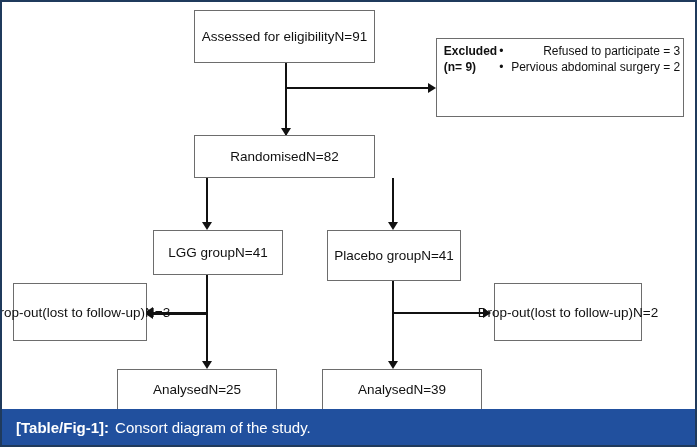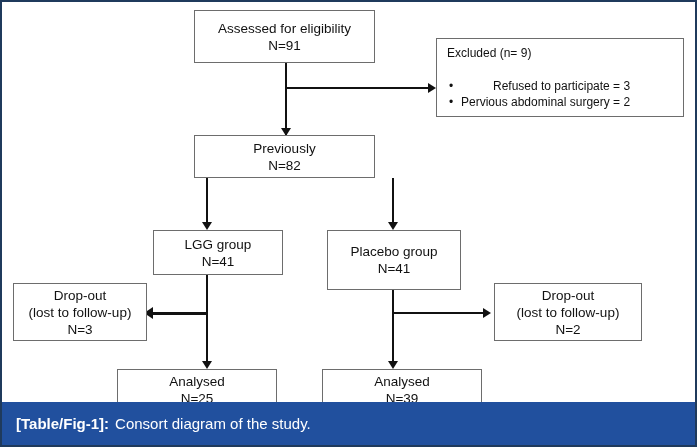--- a/index.html
+++ b/index.html
@@ -29,47 +29,46 @@
   .node {
     position: absolute;
     box-sizing: border-box;
     border: 1.5px solid #6d6d6d;
     background: #ffffff;
     color: #111111;
     font-size: 13.5px;
     line-height: 17px;
     text-align: center;
     display: flex;
-    flex-direction: column;
     align-items: center;
     justify-content: center;
     z-index: 3;
   }
   .node .ln { display: block; white-space: nowrap; }
 
   .node-assessed   { left: 192px; top: 8px;   width: 181px; height: 53px; }
   .node-randomised { left: 192px; top: 133px; width: 181px; height: 43px; }
   .node-lgg        { left: 151px; top: 228px; width: 130px; height: 45px; }
-  .node-placebo    { left: 325px; top: 228px; width: 134px; height: 60px; }
+  .node-placebo    { left: 325px; top: 228px; width: 134px; height: 51px; }
   .node-dropL      { left: 11px;  top: 281px; width: 134px; height: 58px; }
   .node-dropR      { left: 492px; top: 281px; width: 148px; height: 58px; }
   .node-anaL       { left: 115px; top: 367px; width: 160px; height: 41px; }
   .node-anaR       { left: 320px; top: 367px; width: 160px; height: 41px; }
 
   
   .node-excluded {
     left: 434px; top: 36px; width: 248px; height: 79px;
     text-align: left;
     align-items: flex-start;
     justify-content: center;
     padding: 4px 6px 4px 10px;
     font-size: 12px;
     line-height: 16px;
   }
-  .node-excluded .exc-title { display: block; margin-bottom: 17px; }
+  .node-excluded .exc-title { display: block; margin-bottom: 17px; font-weight: bold; }
   .node-excluded ul {
     margin: 0;
     padding: 0 0 0 14px;
     list-style: none;
   }
   .node-excluded li {
     position: relative;
     white-space: nowrap;
     text-align: right;
   }
@@ -102,21 +101,21 @@
     border-bottom: 6px solid transparent;
     border-right: 9px solid #111111;
   }
 
   
   #caption {
     position: absolute;
     left: 0;
     bottom: 0;
     width: 100%;
-    height: 43px;
+    height: 36px;
     background: #21509e;
     color: #ffffff;
     display: flex;
     align-items: center;
     font-size: 15px;
     padding-left: 14px;
     box-sizing: border-box;
     z-index: 5;
   }
   #caption .cap-tag { font-weight: bold; margin-right: 6px; white-space: nowrap; }
@@ -160,21 +159,21 @@
 
     <div class="node node-excluded">
       <span class="exc-title">Excluded (n= 9)</span>
       <ul>
         <li>Refused to participate = 3</li>
         <li>Pervious abdominal surgery = 2</li>
       </ul>
     </div>
 
     <div class="node node-randomised">
-      <span class="ln">Previously</span>
+      <span class="ln">Randomised</span>
       <span class="ln">N=82</span>
     </div>
 
     <div class="node node-lgg">
       <span class="ln">LGG group</span>
       <span class="ln">N=41</span>
     </div>
 
     <div class="node node-placebo">
       <span class="ln">Placebo group</span>

